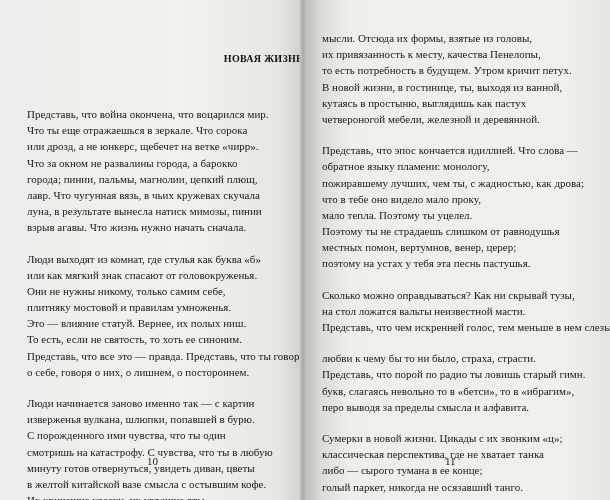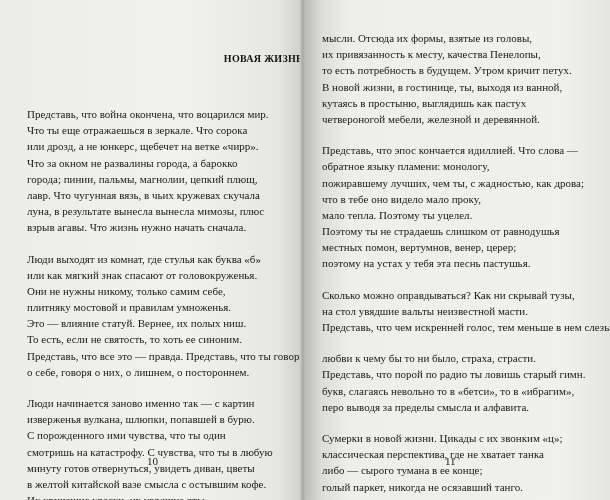--- a/index.html
+++ b/index.html
@@ -24,21 +24,21 @@
 <div class="page left">
   <div class="title">НОВАЯ ЖИЗНЬ</div>
   <div class="text" id="left-text">
       <div class="stanza">
         <div class="line">Представь, что война окончена, что воцарился мир.</div>
         <div class="line">Что ты еще отражаешься в зеркале. Что сорока</div>
         <div class="line">или дрозд, а не юнкерс, щебечет на ветке «чирр».</div>
         <div class="line">Что за окном не развалины города, а барокко</div>
         <div class="line">города; пинии, пальмы, магнолии, цепкий плющ,</div>
         <div class="line">лавр. Что чугунная вязь, в чьих кружевах скучала</div>
-        <div class="line">луна, в результате вынесла вынесла мимозы, плюс</div>
+        <div class="line">луна, в результате вынесла натиск мимозы, пинии</div>
         <div class="line">взрыв агавы. Что жизнь нужно начать сначала.</div>
       </div>
       <div class="stanza">
         <div class="line">Люди выходят из комнат, где стулья как буква «б»</div>
         <div class="line">или как мягкий знак спасают от головокруженья.</div>
         <div class="line">Они не нужны никому, только самим себе,</div>
         <div class="line">плитняку мостовой и правилам умноженья.</div>
         <div class="line">Это — влияние статуй. Вернее, их полых ниш.</div>
         <div class="line">То есть, если не святость, то хоть ее синоним.</div>
         <div class="line">Представь, что все это — правда. Представь, что ты говоришь</div>
@@ -71,21 +71,21 @@
         <div class="line">обратное языку пламени: монологу,</div>
         <div class="line">пожиравшему лучших, чем ты, с жадностью, как дрова;</div>
         <div class="line">что в тебе оно видело мало проку,</div>
         <div class="line">мало тепла. Поэтому ты уцелел.</div>
         <div class="line">Поэтому ты не страдаешь слишком от равнодушья</div>
         <div class="line">местных помон, вертумнов, венер, церер;</div>
         <div class="line">поэтому на устах у тебя эта песнь пастушья.</div>
       </div>
       <div class="stanza">
         <div class="line">Сколько можно оправдываться? Как ни скрывай тузы,</div>
-        <div class="line">на стол увядшие вальты неизвестной масти.</div>
+        <div class="line">на стол ложатся вальты неизвестной масти.</div>
         <div class="line">Представь, что чем искренней голос, тем меньше в нем слезы,</div>
       </div>
       <div class="stanza">
         <div class="line">любви к чему бы то ни было, страха, страсти.</div>
         <div class="line">Представь, что порой по радио ты ловишь старый гимн.</div>
         <div class="line">букв, слагаясь невольно то в «бетси», то в «ибрагим»,</div>
         <div class="line">перо выводя за пределы смысла и алфавита.</div>
       </div>
       <div class="stanza">
         <div class="line">Сумерки в новой жизни. Цикады с их звонким «ц»;</div>

